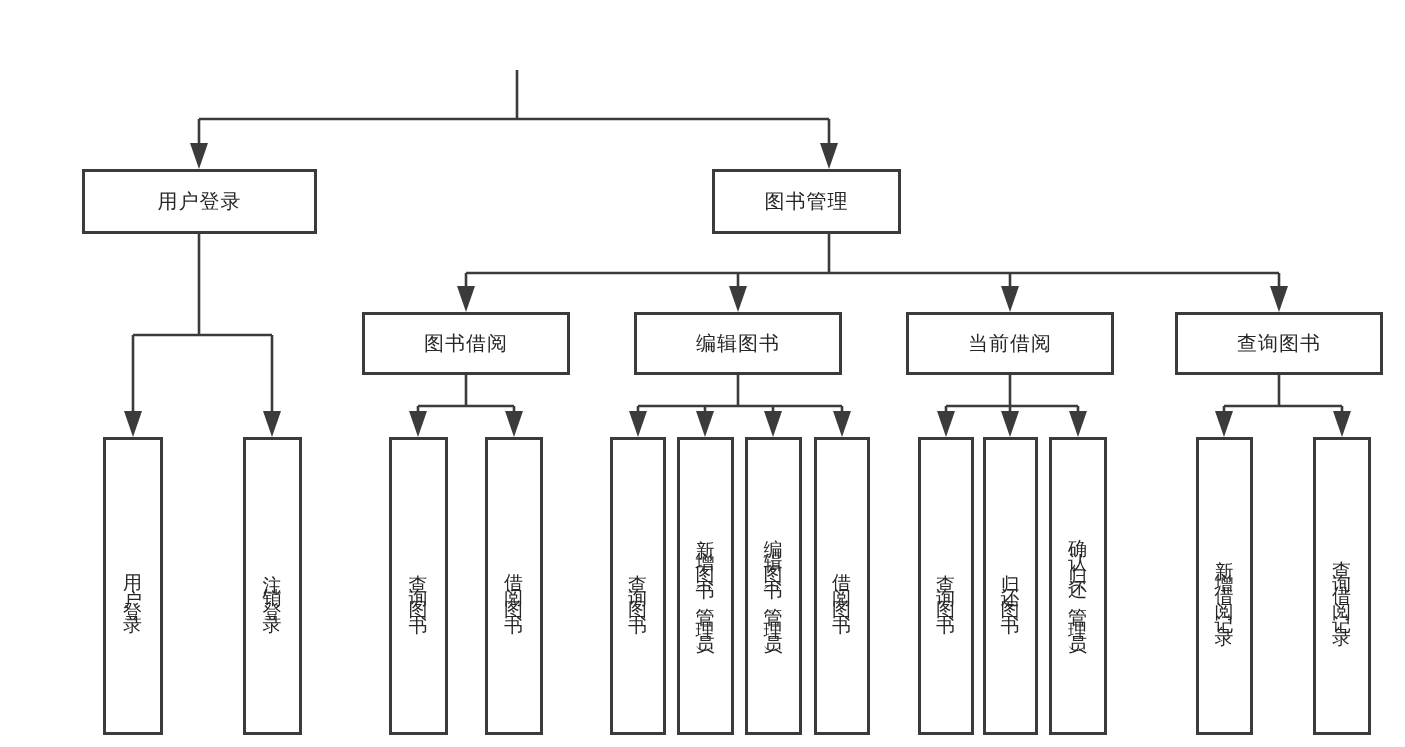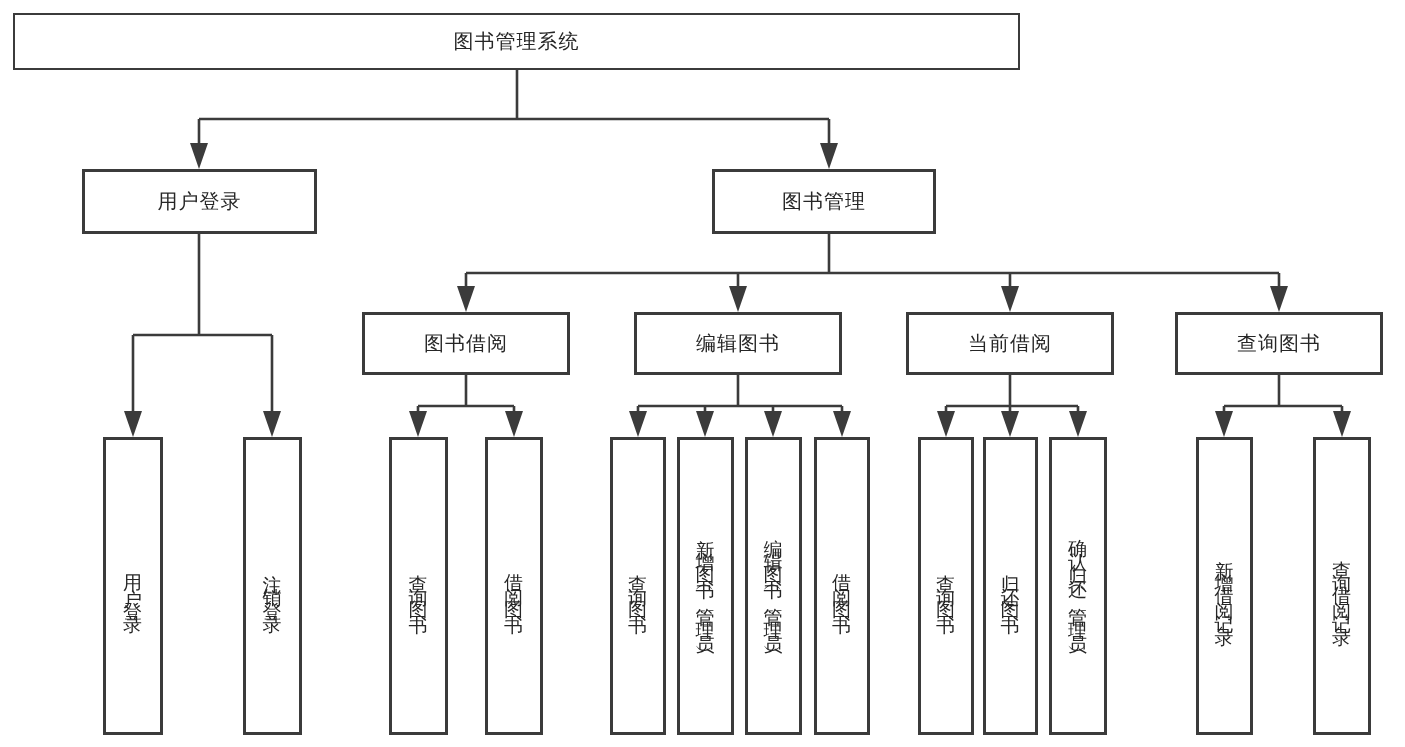--- a/index.html
+++ b/index.html
@@ -100,24 +100,23 @@
       <polygon points="764,411 782,411 773,437"></polygon>
       <polygon points="833,411 851,411 842,437"></polygon>
       <polygon points="937,411 955,411 946,437"></polygon>
       <polygon points="1001,411 1019,411 1010,437"></polygon>
       <polygon points="1069,411 1087,411 1078,437"></polygon>
       <polygon points="1215,411 1233,411 1224,437"></polygon>
       <polygon points="1333,411 1351,411 1342,437"></polygon>
     </g>
   </svg>
 
-  <div class="box root" style="left:13px; top:13px; width:1007px; height:57px">图书管理系统</div>
 
   <div class="box h" style="left:82px; top:169px; width:235px; height:65px">用户登录</div>
-  <div class="box h" style="left:712px; top:169px; width:224px; height:65px">图书管理</div>
+  <div class="box h" style="left:712px; top:169px; width:189px; height:65px">图书管理</div>
 
   <div class="box h" style="left:362px; top:312px; width:208px; height:63px">图书借阅</div>
   <div class="box h" style="left:634px; top:312px; width:208px; height:63px">编辑图书</div>
   <div class="box h" style="left:906px; top:312px; width:208px; height:63px">当前借阅</div>
   <div class="box h" style="left:1175px; top:312px; width:208px; height:63px">查询图书</div>
 
   <div class="box v" style="left:103px; top:437px; width:60px; height:298px">用户登录</div>
   <div class="box v" style="left:243px; top:437px; width:59px; height:298px">注销登录</div>
 
   <div class="box v" style="left:389px; top:437px; width:59px; height:298px">查询图书</div>

